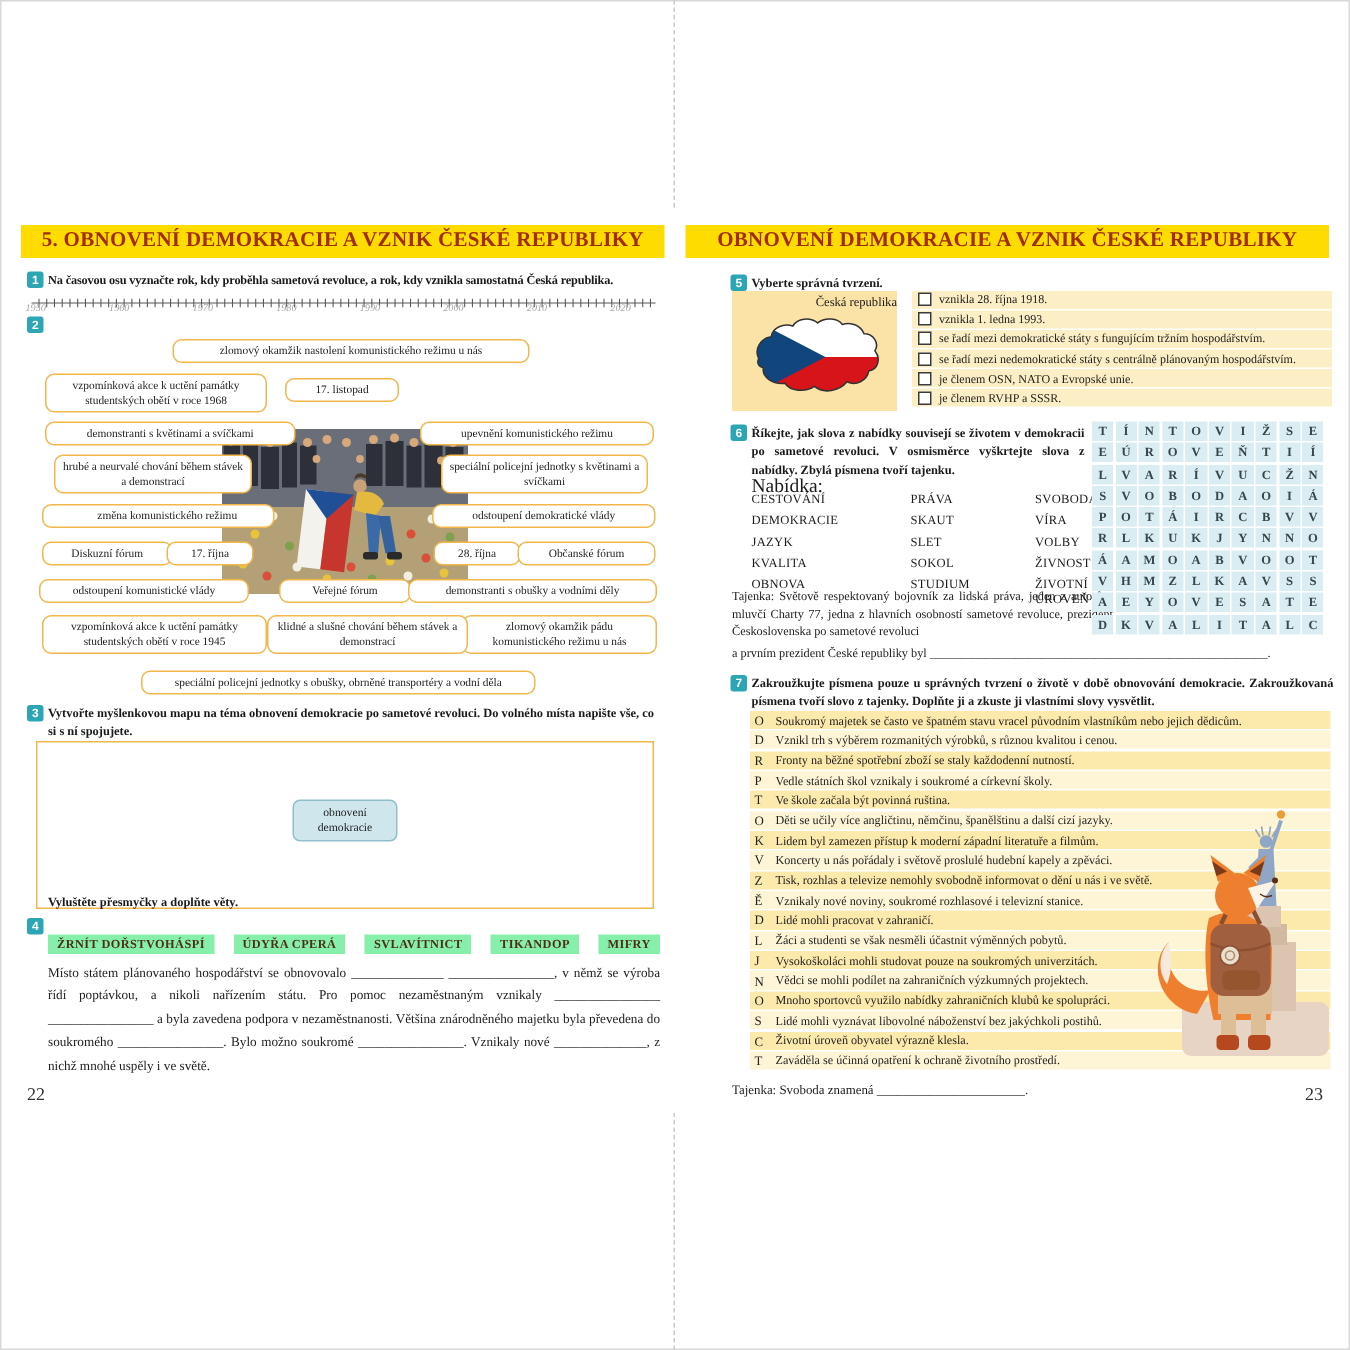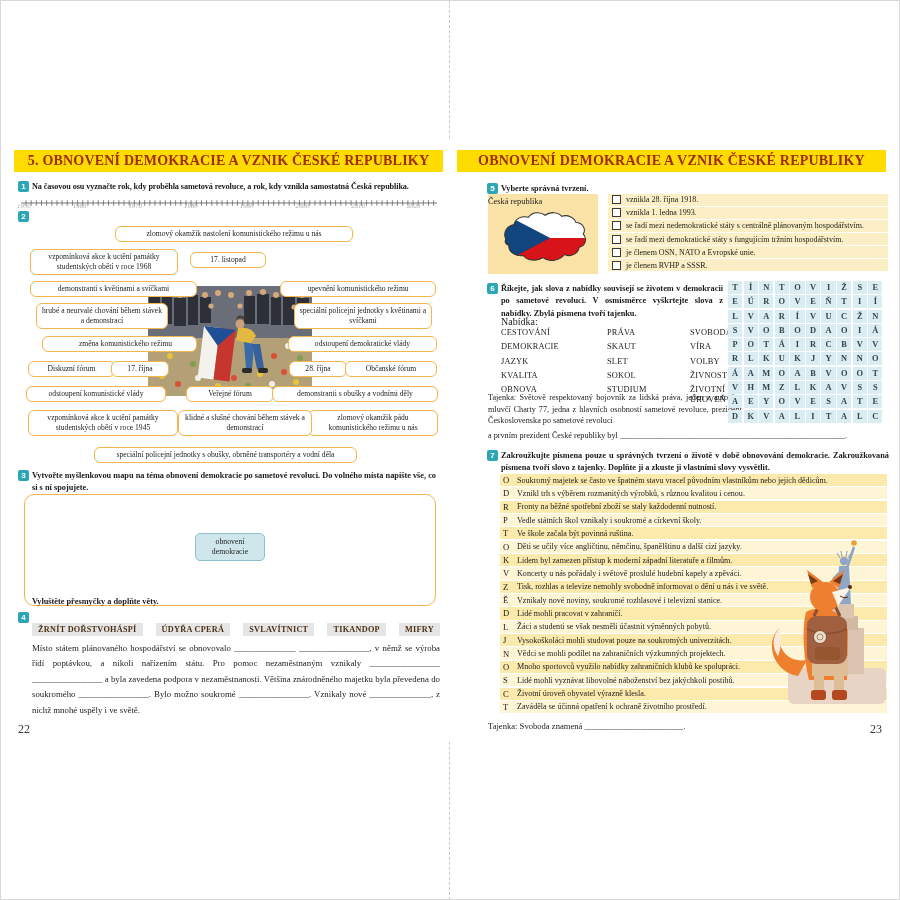--- a/index.html
+++ b/index.html
@@ -18,43 +18,43 @@
          font:700 8px "Liberation Sans",sans-serif;display:flex;align-items:center;
          justify-content:center;border-radius:2px;z-index:3;}
   .tinstr{position:absolute;font-weight:700;font-size:8.3px;color:#1a1a1a;
           line-height:1.5;z-index:2;}
   .nowrap{white-space:nowrap;letter-spacing:-0.1px;}
   .obox{position:absolute;background:#fff;border:1.1px solid #F2B64B;border-radius:6px;
         padding:2px 4px;font-size:7.6px;line-height:1.3;text-align:center;color:#1d1d1d;
         z-index:2;}
   #photo{position:absolute;left:140px;top:146px;width:164px;height:110px;z-index:1;}
   #mindmap{position:absolute;left:16px;top:354px;width:410px;height:110px;
-           border:1.4px solid #F2B64B;border-radius:10px;z-index:1;}
+           border:1.4px solid #F2B64B;border-radius:0;z-index:1;}
   #mindmap-chip{position:absolute;left:50%;top:38px;transform:translateX(-50%);
            background:#CFE7EC;border:1px solid #8FBECD;border-radius:5px;
            padding:3px 8px;font-size:7.8px;line-height:1.3;text-align:center;color:#1d1d1d;width:52px;}
   #anagrams{position:absolute;left:24px;top:483px;display:flex;gap:13px;z-index:2;}
-  .chip{background:#e5e5e5;color:#4d3014;font-weight:700;font-size:8.2px;
+  .chip{background:#86efac;color:#4d3014;font-weight:700;font-size:8.2px;
         padding:2px 6px;letter-spacing:.3px;white-space:nowrap;}
   #fillpara{position:absolute;left:24px;top:501px;width:408px;font-size:8.8px;
             line-height:1.75;text-align:justify;color:#1c1c1c;z-index:2;}
   .pagenum{position:absolute;font-size:12px;color:#333;z-index:2;}
   #timeline{position:absolute;left:12px;top:53px;width:420px;height:18px;z-index:2;}
   .yearlbl{position:absolute;top:9px;font-style:italic;font-size:6.8px;color:#a8a8a8;}
   #flagbox{position:absolute;left:38px;top:54px;width:110px;height:80px;background:#FBE3A8;z-index:2;}
-  #flagbox .lbl{display:block;text-align:left;font-size:8.4px;color:#1a1a1a;padding-top:3px;}
+  #flagbox .lbl{display:block;text-align:right;font-size:8.4px;color:#1a1a1a;padding-top:3px;}
   #options{position:absolute;left:158px;top:54px;width:280px;z-index:2;}
   .optrow{display:flex;align-items:center;height:11.6px;margin-bottom:1.5px;
           background:#FCEFC5;padding-left:4px;}
   .cbx{width:7px;height:7px;background:#fff;border:1.1px solid #3a3a3a;margin-right:5px;flex:none;}
   .optlbl{font-size:8px;color:#1c1c1c;white-space:nowrap;}
   .wcol{position:absolute;top:188px;z-index:2;width:78px;}
   .wcol span{display:block;font-size:8.4px;letter-spacing:.2px;color:#1c1c1c;
              line-height:1.15;margin-bottom:4.6px;}
-  #nabidka-lbl{position:absolute;left:51px;top:176px;font-size:10px;color:#1a1a1a;z-index:2;}
+  #nabidka-lbl{position:absolute;left:51px;top:176px;font-size:13px;color:#1a1a1a;z-index:2;}
   #tajenka6{position:absolute;left:38px;top:252px;width:254px;font-size:8.2px;
             line-height:1.42;color:#1c1c1c;text-align:justify;z-index:2;}
   #tajenka6-line{position:absolute;left:38px;top:291px;width:398px;font-size:8.2px;
             color:#1c1c1c;white-space:nowrap;overflow:hidden;z-index:2;}
   #wsgrid{position:absolute;left:278px;top:141px;display:grid;
           grid-template-columns:repeat(10,14.2px);grid-auto-rows:13px;gap:1.3px 1.4px;z-index:2;}
   .wscell{background:#D9EDF2;display:flex;align-items:center;justify-content:center;
           font-weight:700;font-size:8.4px;color:#37464e;}
   #strows{position:absolute;left:50px;top:334px;width:387px;z-index:1;}
   .strow{display:flex;align-items:center;height:12.1px;margin-bottom:1.25px;padding-left:3px;}
@@ -247,21 +247,21 @@
     </g>
   </svg>
 
   <div class="obox" style="left:107px;top:86px;width:228px;">zlomový okamžik nastolení komunistického režimu u nás</div>
   <div class="obox" style="left:22px;top:109px;width:138px;">vzpomínková akce k uctění památky studentských obětí v roce 1968</div>
   <div class="obox" style="left:182px;top:112px;width:66px;">17. listopad</div>
   <div class="obox" style="left:22px;top:141px;width:157px;">demonstranti s květinami a svíčkami</div>
   <div class="obox" style="left:272px;top:141px;width:146px;">upevnění komunistického režimu</div>
   <div class="obox" style="left:28px;top:163px;width:122px;">hrubé a neurvalé chování během stávek a demonstrací</div>
   <div class="obox" style="left:286px;top:163px;width:128px;">speciální policejní jednotky s květinami a svíčkami</div>
-  <div class="obox" style="left:34px;top:196px;width:133px;padding-left:16px;">změna komunistického režimu</div>
+  <div class="obox" style="left:20px;top:196px;width:133px;padding-left:16px;">změna komunistického režimu</div>
   <div class="obox" style="left:280px;top:196px;width:139px;">odstoupení demokratické vlády</div>
   <div class="obox" style="left:20px;top:221px;width:77px;">Diskuzní fórum</div>
   <div class="obox" style="left:103px;top:221px;width:48px;">17. října</div>
   <div class="obox" style="left:281px;top:221px;width:48px;">28. října</div>
   <div class="obox" style="left:337px;top:221px;width:82px;">Občanské fórum</div>
   <div class="obox" style="left:18px;top:246px;width:130px;">odstoupení komunistické vlády</div>
   <div class="obox" style="left:178px;top:246px;width:78px;">Veřejné fórum</div>
   <div class="obox" style="left:264px;top:246px;width:156px;">demonstranti s obušky a vodními děly</div>
   <div class="obox" style="left:20px;top:270px;width:140px;">vzpomínková akce k uctění památky studentských obětí v roce 1945</div>
   <div class="obox" style="left:300px;top:270px;width:120px;">zlomový okamžik pádu komunistického režimu u nás</div>
@@ -316,25 +316,25 @@
       <div class="optrow">
         <span class="cbx"></span>
         <span class="optlbl">vznikla 28. října 1918.</span>
       </div>
       <div class="optrow">
         <span class="cbx"></span>
         <span class="optlbl">vznikla 1. ledna 1993.</span>
       </div>
       <div class="optrow">
         <span class="cbx"></span>
-        <span class="optlbl">se řadí mezi nedemokratické státy s centrálně plánovaným hospodářstvím.</span>
+        <span class="optlbl">se řadí mezi demokratické státy s fungujícím tržním hospodářstvím.</span>
       </div>
       <div class="optrow">
         <span class="cbx"></span>
-        <span class="optlbl">se řadí mezi demokratické státy s fungujícím tržním hospodářstvím.</span>
+        <span class="optlbl">se řadí mezi nedemokratické státy s centrálně plánovaným hospodářstvím.</span>
       </div>
       <div class="optrow">
         <span class="cbx"></span>
         <span class="optlbl">je členem OSN, NATO a Evropské unie.</span>
       </div>
       <div class="optrow">
         <span class="cbx"></span>
         <span class="optlbl">je členem RVHP a SSSR.</span>
       </div>
     </div>

